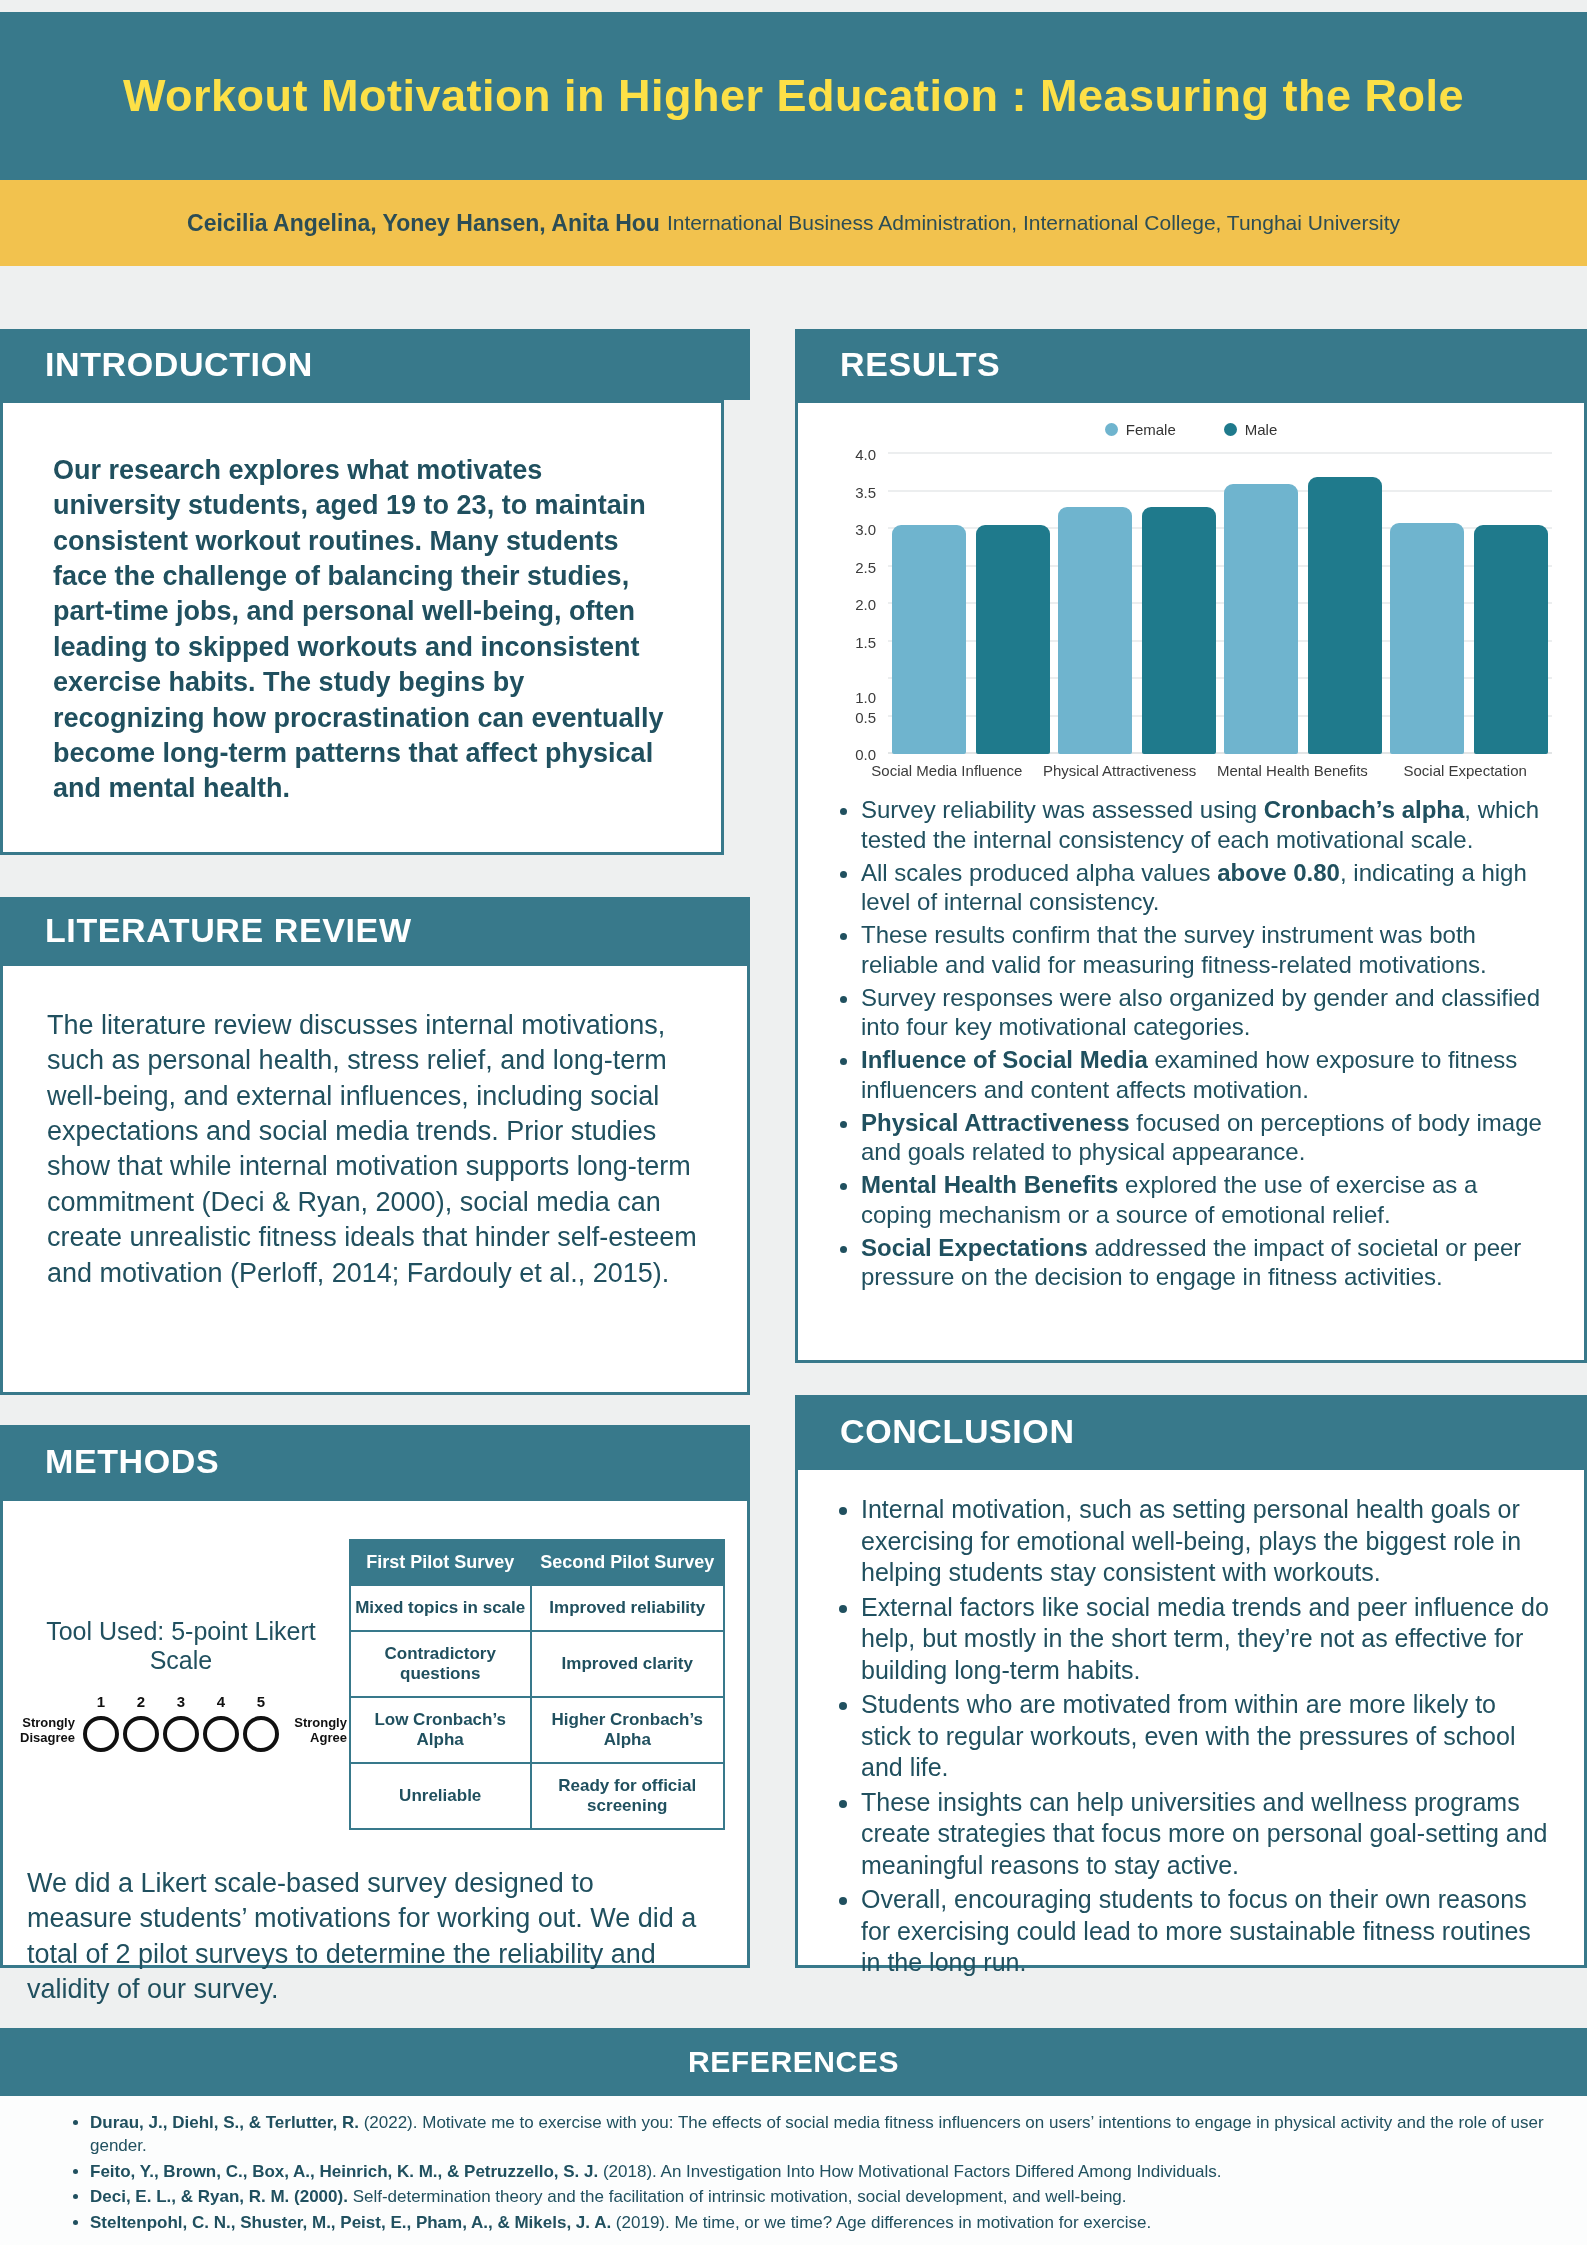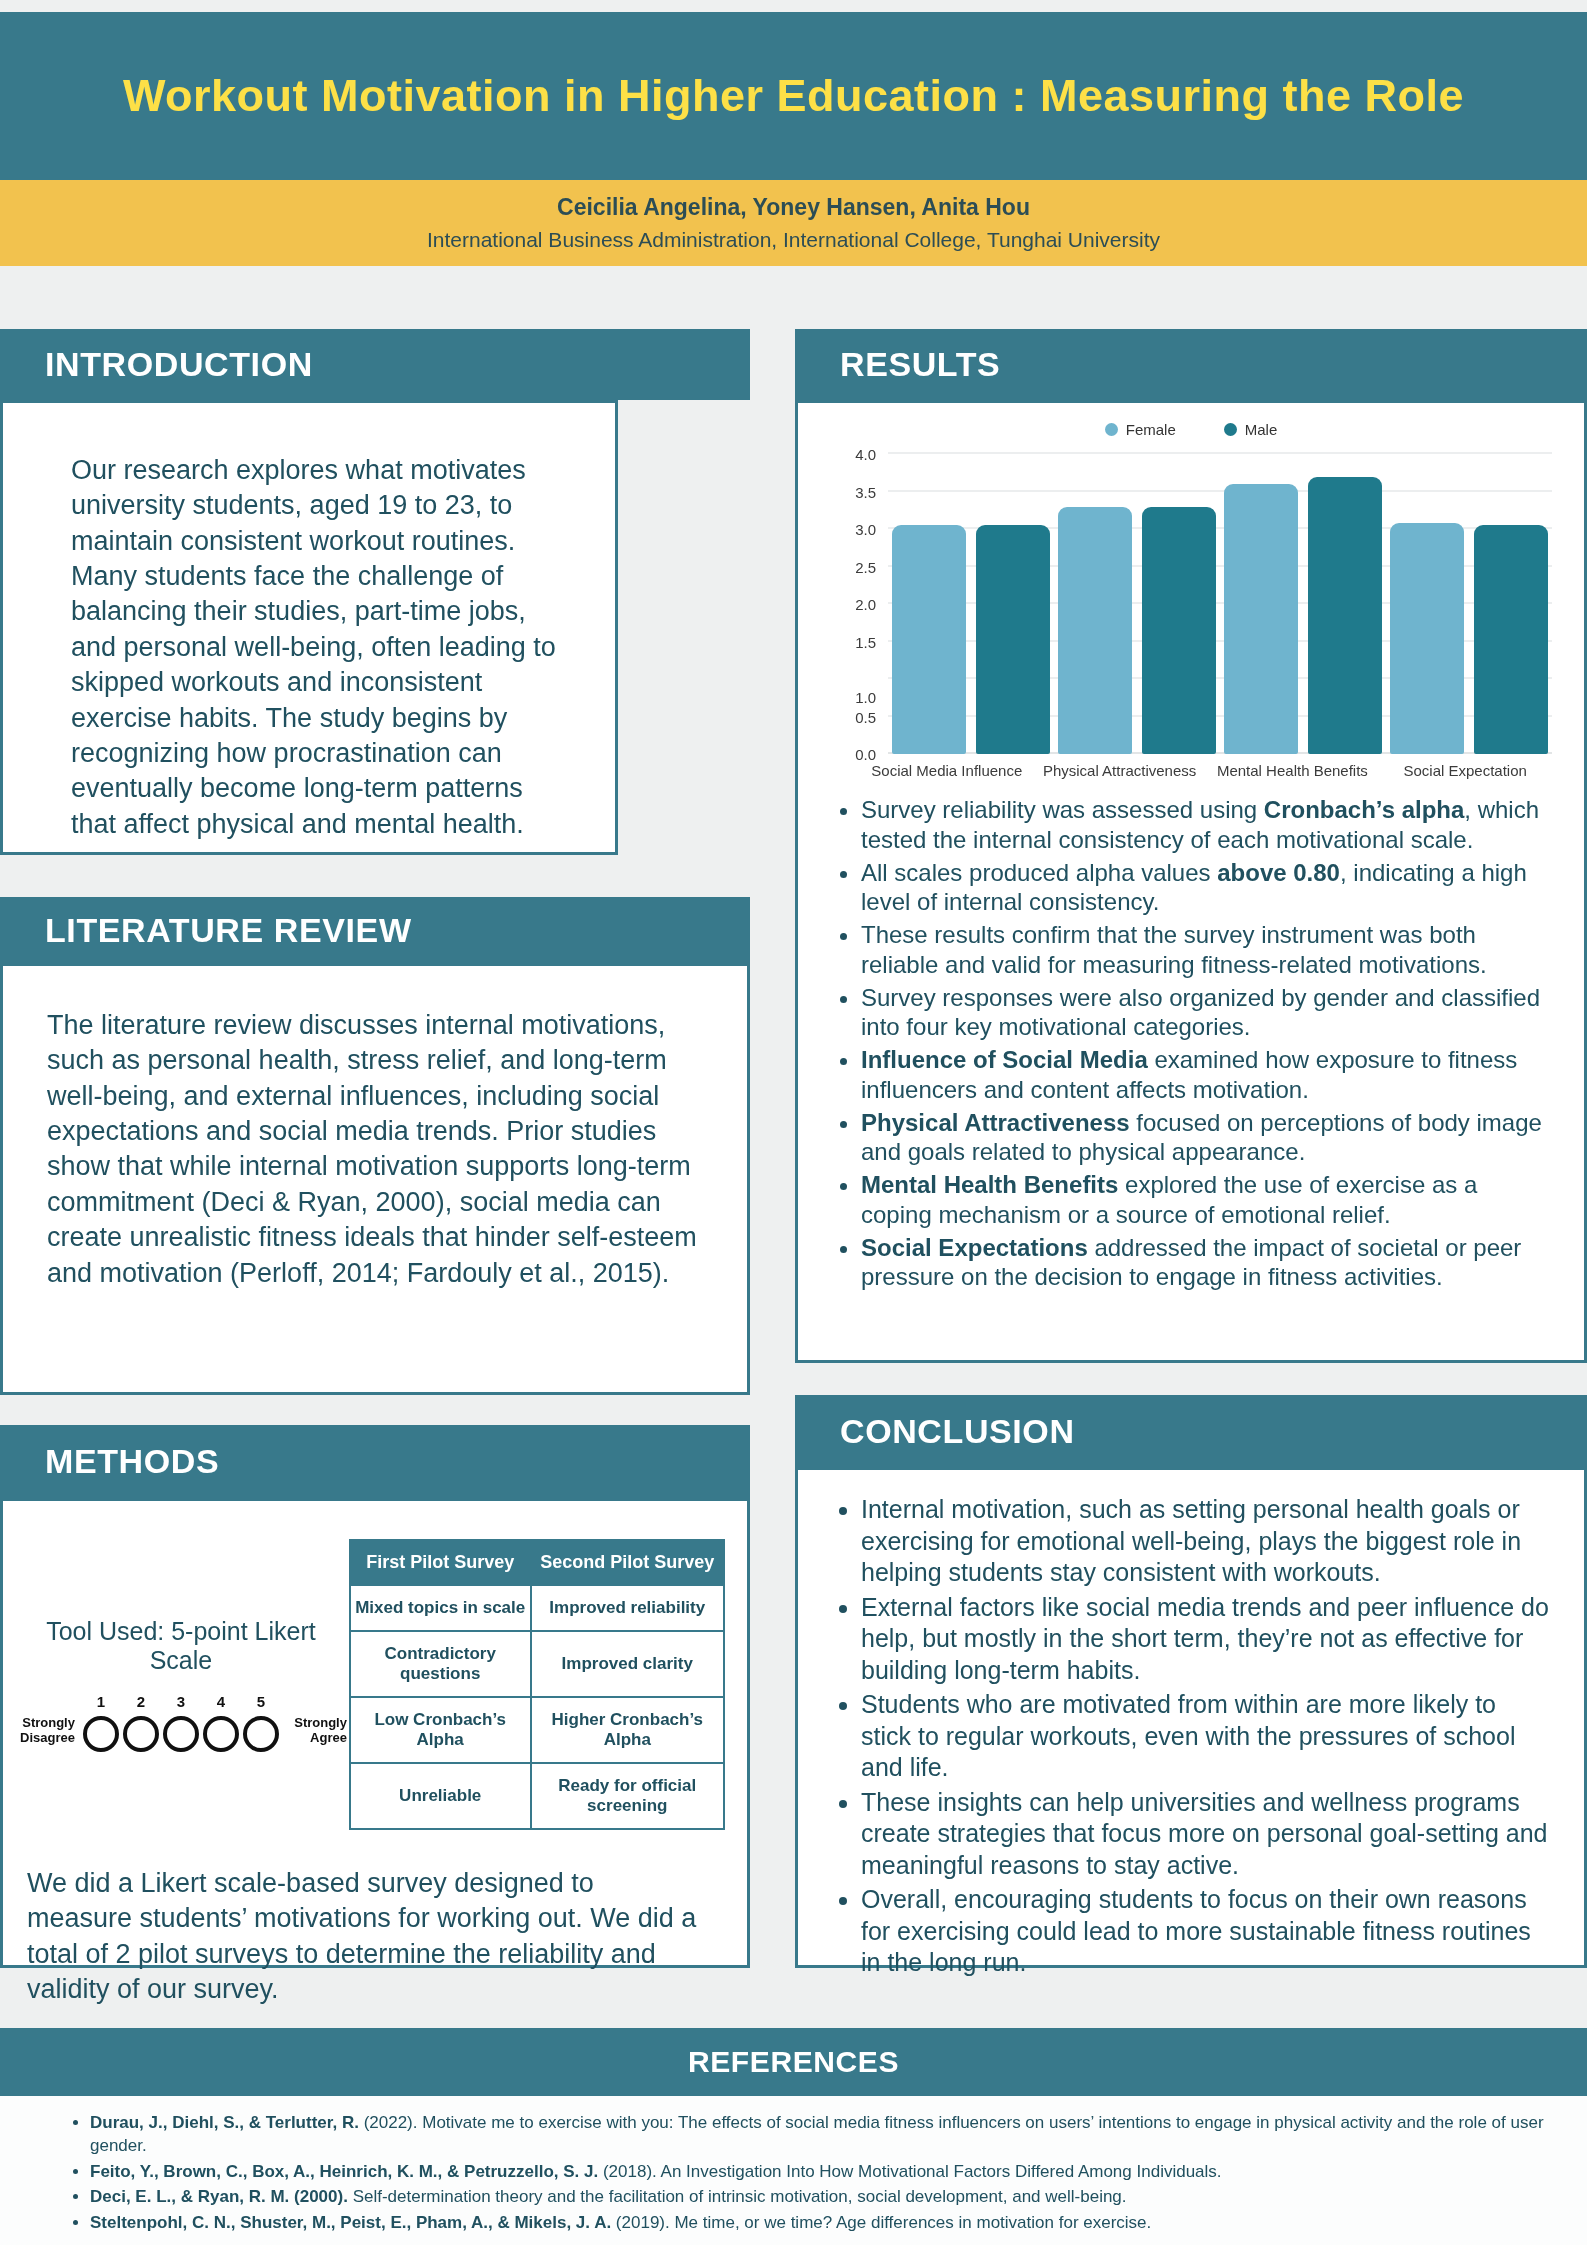--- a/index.html
+++ b/index.html
@@ -8,32 +8,32 @@
     font-family:"Liberation Sans", sans-serif;position:relative;
     -webkit-font-smoothing:antialiased;
   }
   .poster{position:absolute;inset:0;overflow:hidden;}
   
   .title-band{position:absolute;top:12px;left:0;width:100%;height:168px;background:#38798B;
     display:flex;align-items:center;justify-content:center;}
   .title-band h1{margin:0;color:#fde047;font-size:45px;line-height:1.36;text-align:center;
     font-weight:700;letter-spacing:.5px;}
   .author-band{position:absolute;top:180px;left:0;width:100%;height:86px;background:#F2C24E;
-    display:flex;flex-direction:column;align-items:center;justify-content:center;gap:7px;}
+    display:flex;flex-direction:row;align-items:center;justify-content:center;gap:7px;}
   .author-names{font-size:23px;font-weight:700;color:#2c4d55;}
   .author-affil{font-size:21px;color:#2c4d55;}
   
   .sec-header{position:absolute;background:#38798B;display:flex;align-items:center;}
   .sec-header span{color:#fff;font-weight:700;font-size:34px;letter-spacing:.6px;padding-left:45px;}
   .sec-header.centered{justify-content:center;}
   .sec-header.centered span{padding-left:0;font-size:30px;}
   .sec-box{position:absolute;background:#ffffff;border:3px solid #38798B;box-sizing:border-box;}
   
   .hd-intro{top:329px;left:0;width:750px;height:71px;}
-  .bx-intro{top:400px;left:0;width:618px;height:455px;padding:50px 44px 0 68px;}
+  .bx-intro{top:400px;left:0;width:724px;height:455px;padding:50px 44px 0 50px;font-weight:bold;}
   .hd-lit{top:897px;left:0;width:750px;height:66px;}
   .bx-lit{top:963px;left:0;width:750px;height:432px;padding:42px 44px 0 44px;}
   .hd-methods{top:1425px;left:0;width:750px;height:73px;}
   .bx-methods{top:1498px;left:0;width:750px;height:470px;padding:0;}
   
   .hd-results{top:329px;left:795px;width:792px;height:71px;}
   .bx-results{top:400px;left:795px;width:792px;height:963px;padding:0;}
   .hd-conclusion{top:1395px;left:795px;width:792px;height:72px;}
   .bx-conclusion{top:1467px;left:795px;width:792px;height:501px;padding:0;}
   

